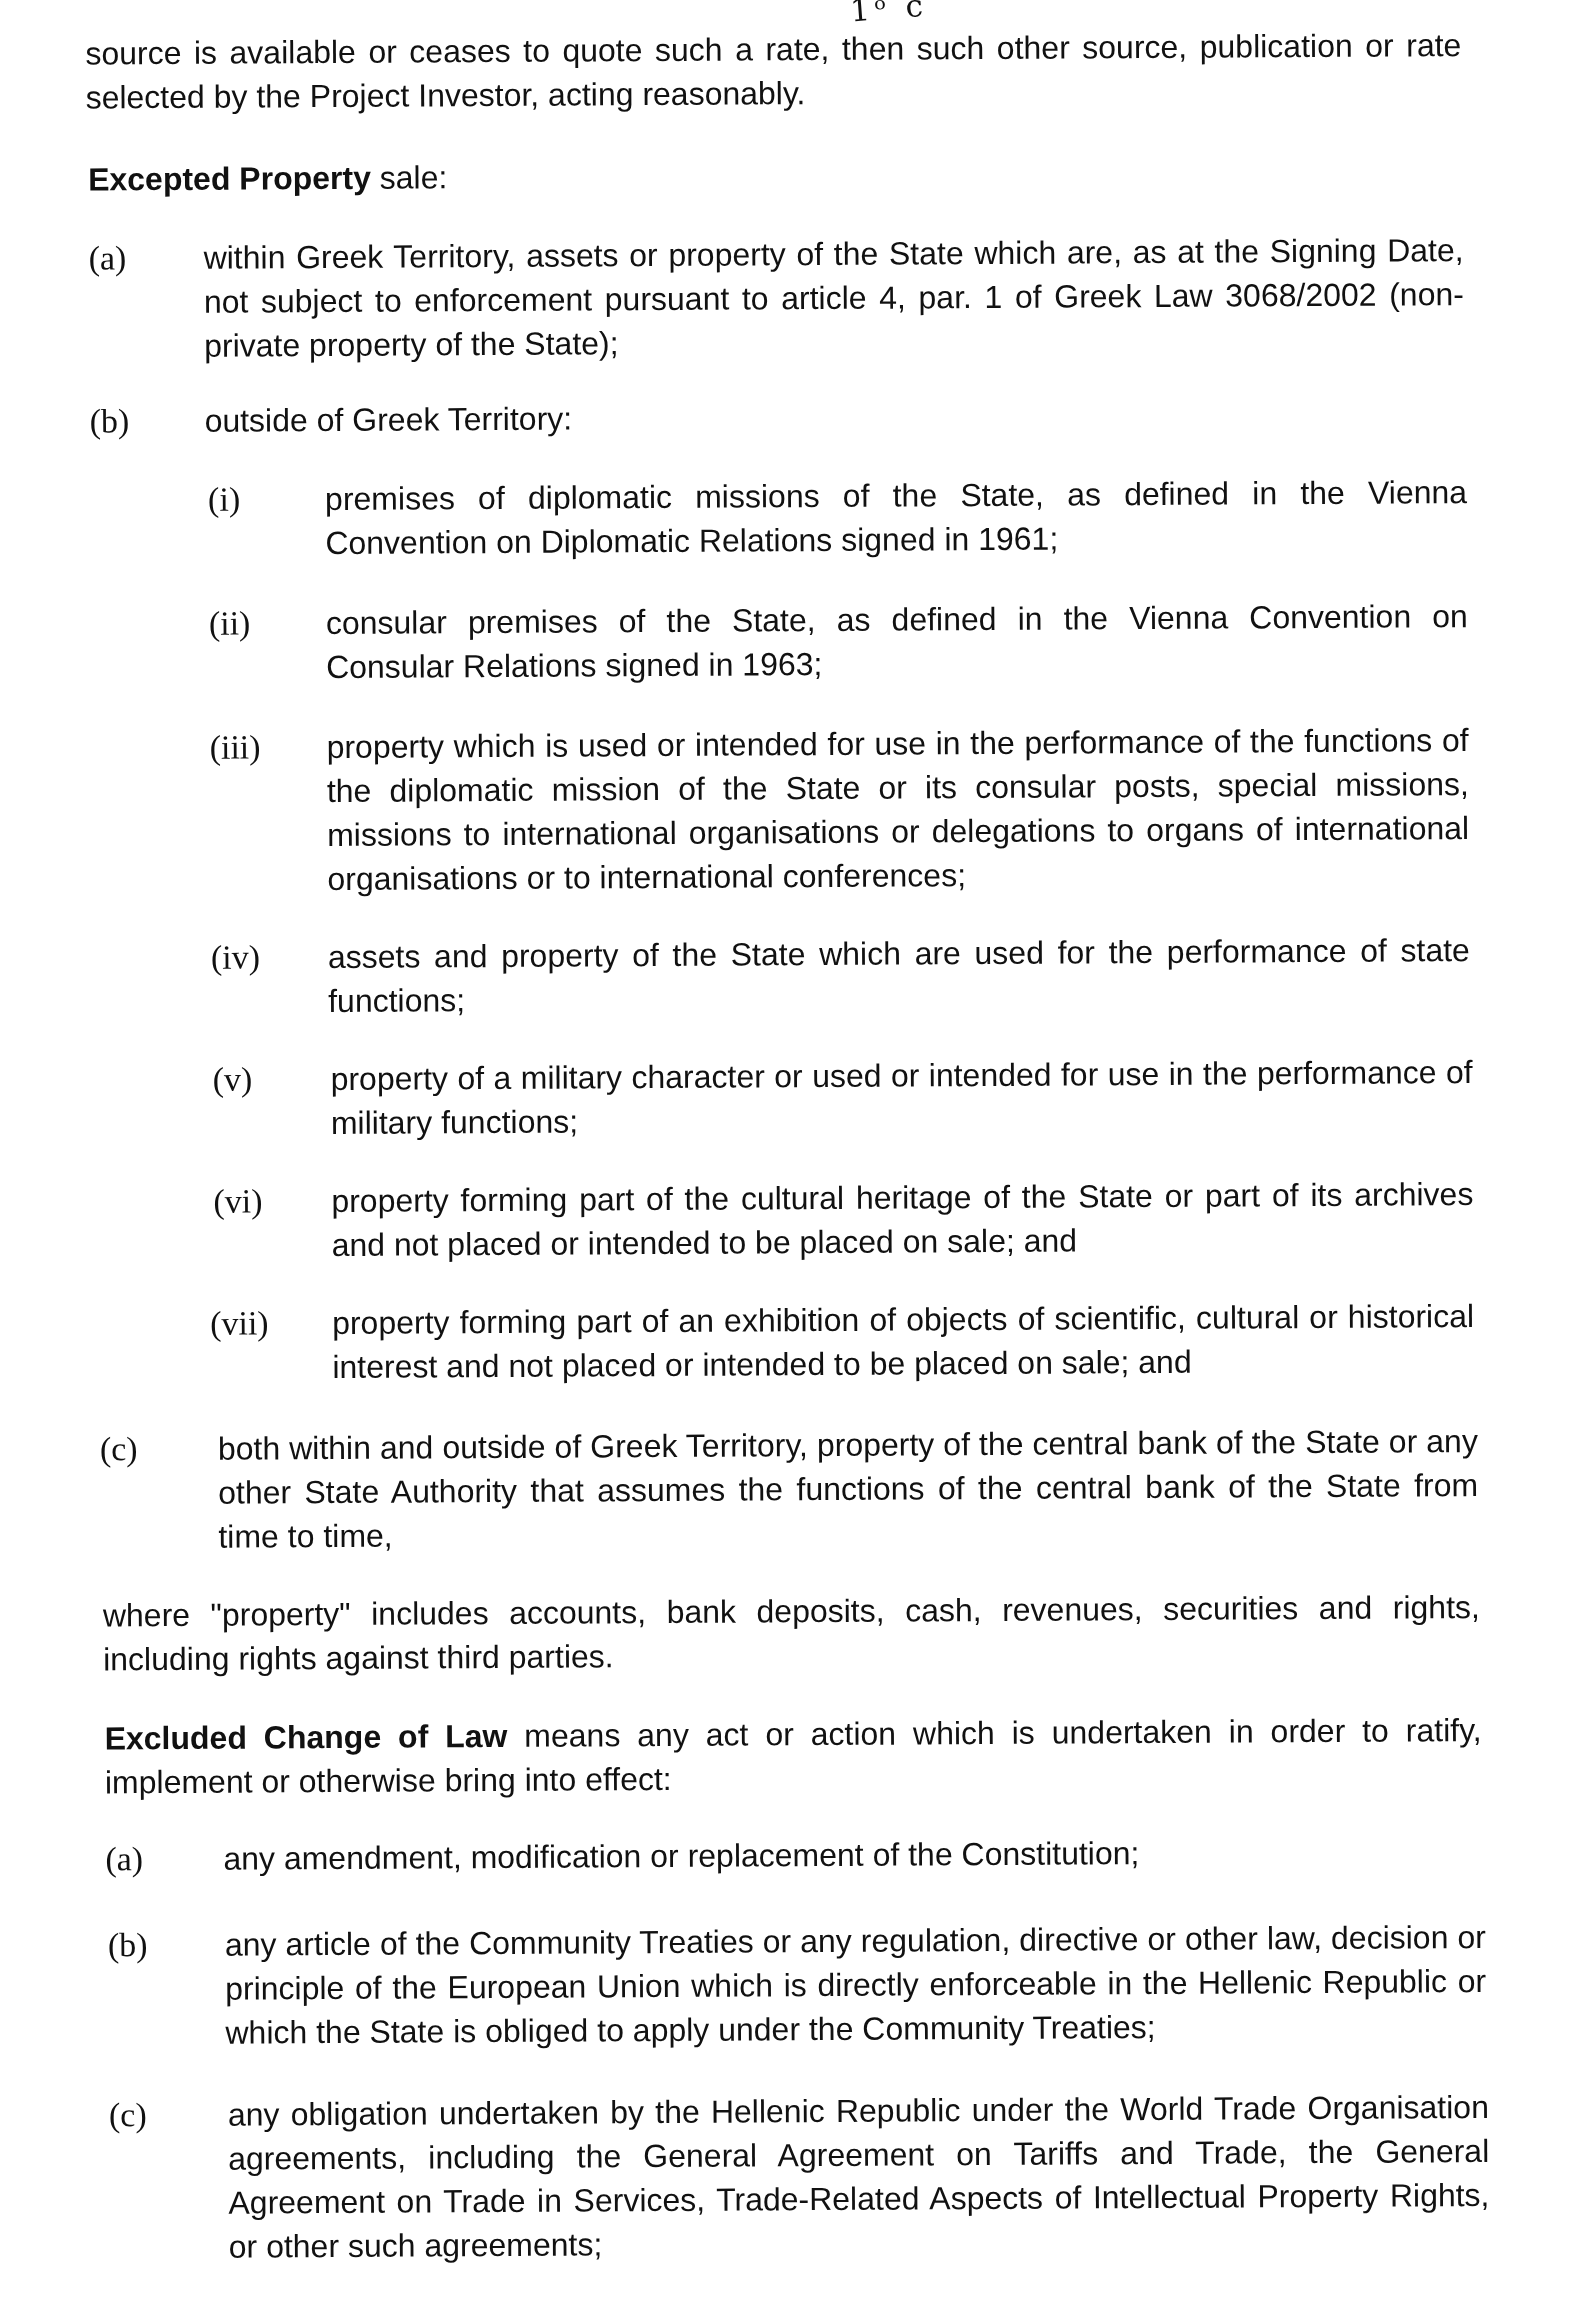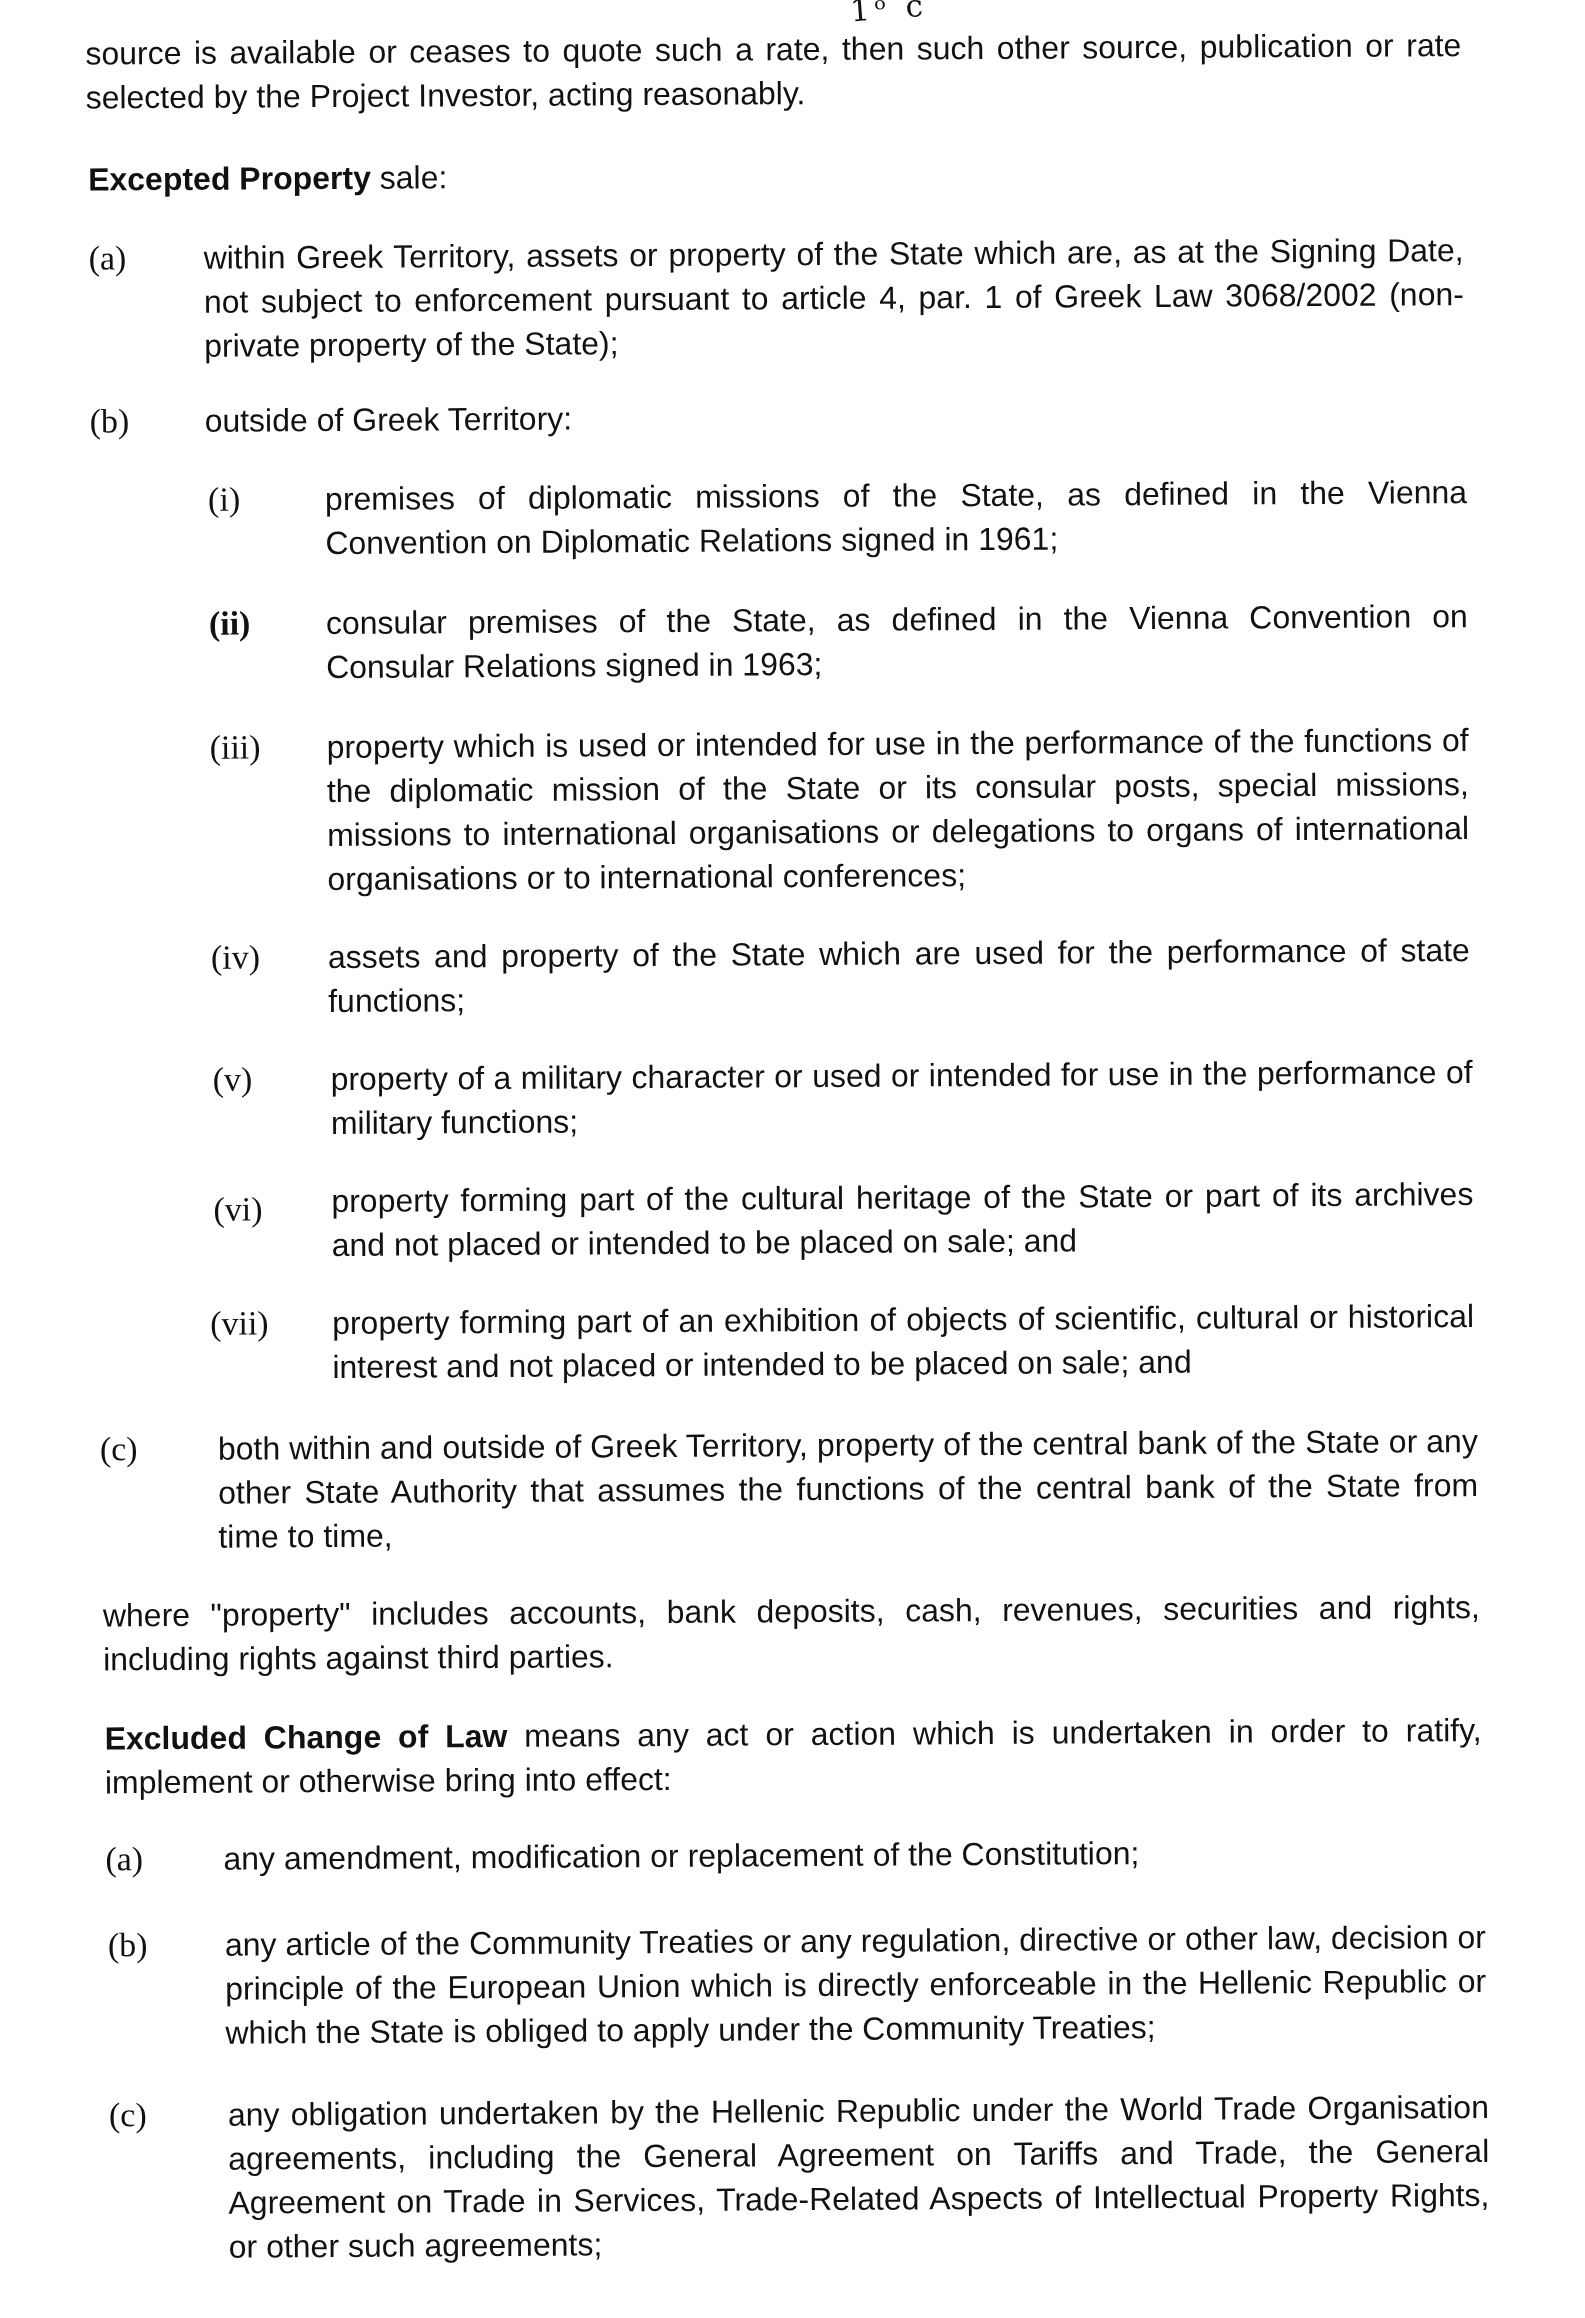--- a/index.html
+++ b/index.html
@@ -36,41 +36,41 @@
     <span class="lbl" style="left:87px; top:0;">(b)</span>
     <div class="body txt" style="left:202px; top:0; width:1260px;">outside of Greek Territory:</div>
   </div>
 
   <div class="item" style="left:0; top:479px;">
     <span class="lbl" style="left:205px; top:0;">(i)</span>
     <div class="body txt just" style="left:322px; top:0; width:1142px;">premises of diplomatic missions of the State, as defined in the Vienna Convention on Diplomatic Relations signed in 1961;</div>
   </div>
 
   <div class="item" style="left:0; top:603px;">
-    <span class="lbl" style="left:205px; top:0;font-weight:bold;">(ii)</span>
+    <span class="lbl" style="left:205px; top:0;">(ii)</span>
     <div class="body txt just" style="left:322px; top:0; width:1142px;">consular premises of the State, as defined in the Vienna Convention on Consular Relations signed in 1963;</div>
   </div>
 
   <div class="item" style="left:0; top:727px;">
     <span class="lbl" style="left:205px; top:0;">(iii)</span>
     <div class="body txt just" style="left:322px; top:0; width:1142px;">property which is used or intended for use in the performance of the functions of the diplomatic mission of the State or its consular posts, special missions, missions to international organisations or delegations to organs of international organisations or to international conferences;</div>
   </div>
 
   <div class="item" style="left:0; top:937px;">
     <span class="lbl" style="left:205px; top:0;">(iv)</span>
     <div class="body txt just" style="left:322px; top:0; width:1142px;">assets and property of the State which are used for the performance of state functions;</div>
   </div>
 
   <div class="item" style="left:0; top:1059px;">
     <span class="lbl" style="left:206px; top:0;">(v)</span>
     <div class="body txt just" style="left:324px; top:0; width:1142px;">property of a military character or used or intended for use in the performance of military functions;</div>
   </div>
 
   <div class="item" style="left:0; top:1181px;">
-    <span class="lbl" style="left:206px; top:8px;">(vi)</span>
+    <span class="lbl" style="left:206px; top:0;">(vi)</span>
     <div class="body txt just" style="left:324px; top:0; width:1142px;">property forming part of the cultural heritage of the State or part of its archives and not placed or intended to be placed on sale; and</div>
   </div>
 
   <div class="item" style="left:0; top:1303px;">
     <span class="lbl" style="left:202px; top:0;">(vii)</span>
     <div class="body txt just" style="left:324px; top:0; width:1142px;">property forming part of an exhibition of objects of scientific, cultural or historical interest and not placed or intended to be placed on sale; and</div>
   </div>
 
   <div class="item" style="left:0; top:1428px;">
     <span class="lbl" style="left:91px; top:0;">(c)</span>

